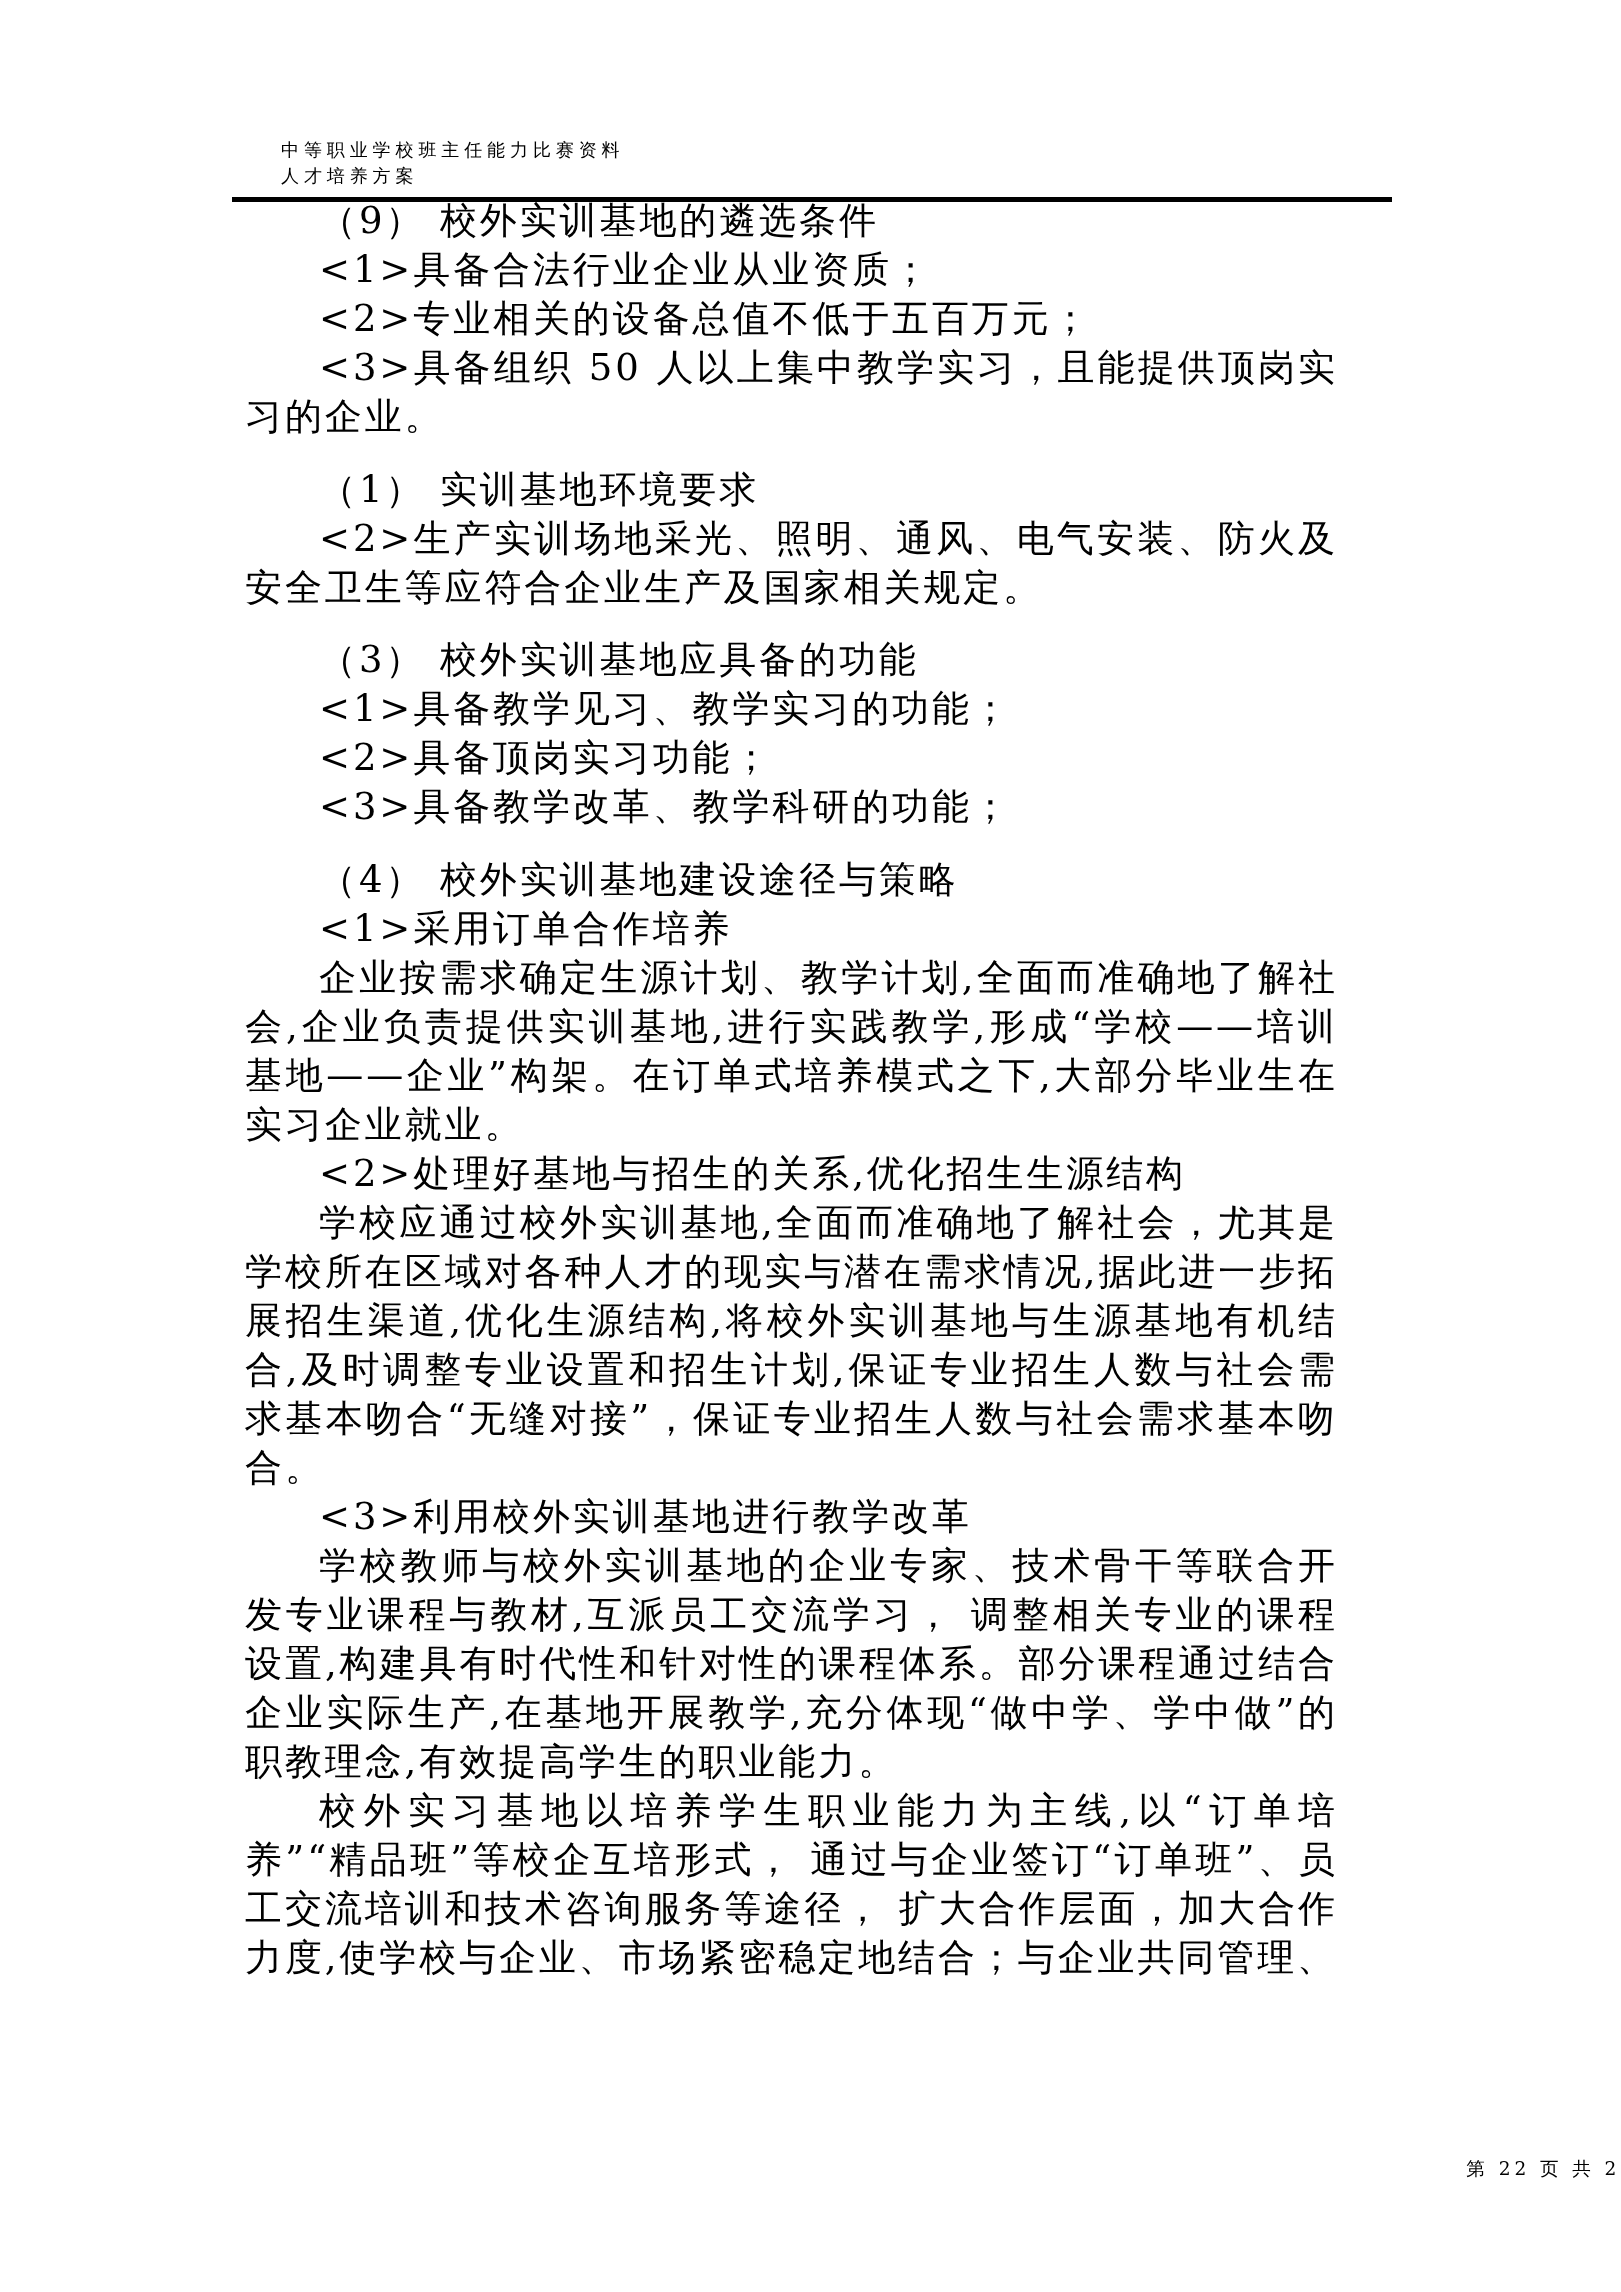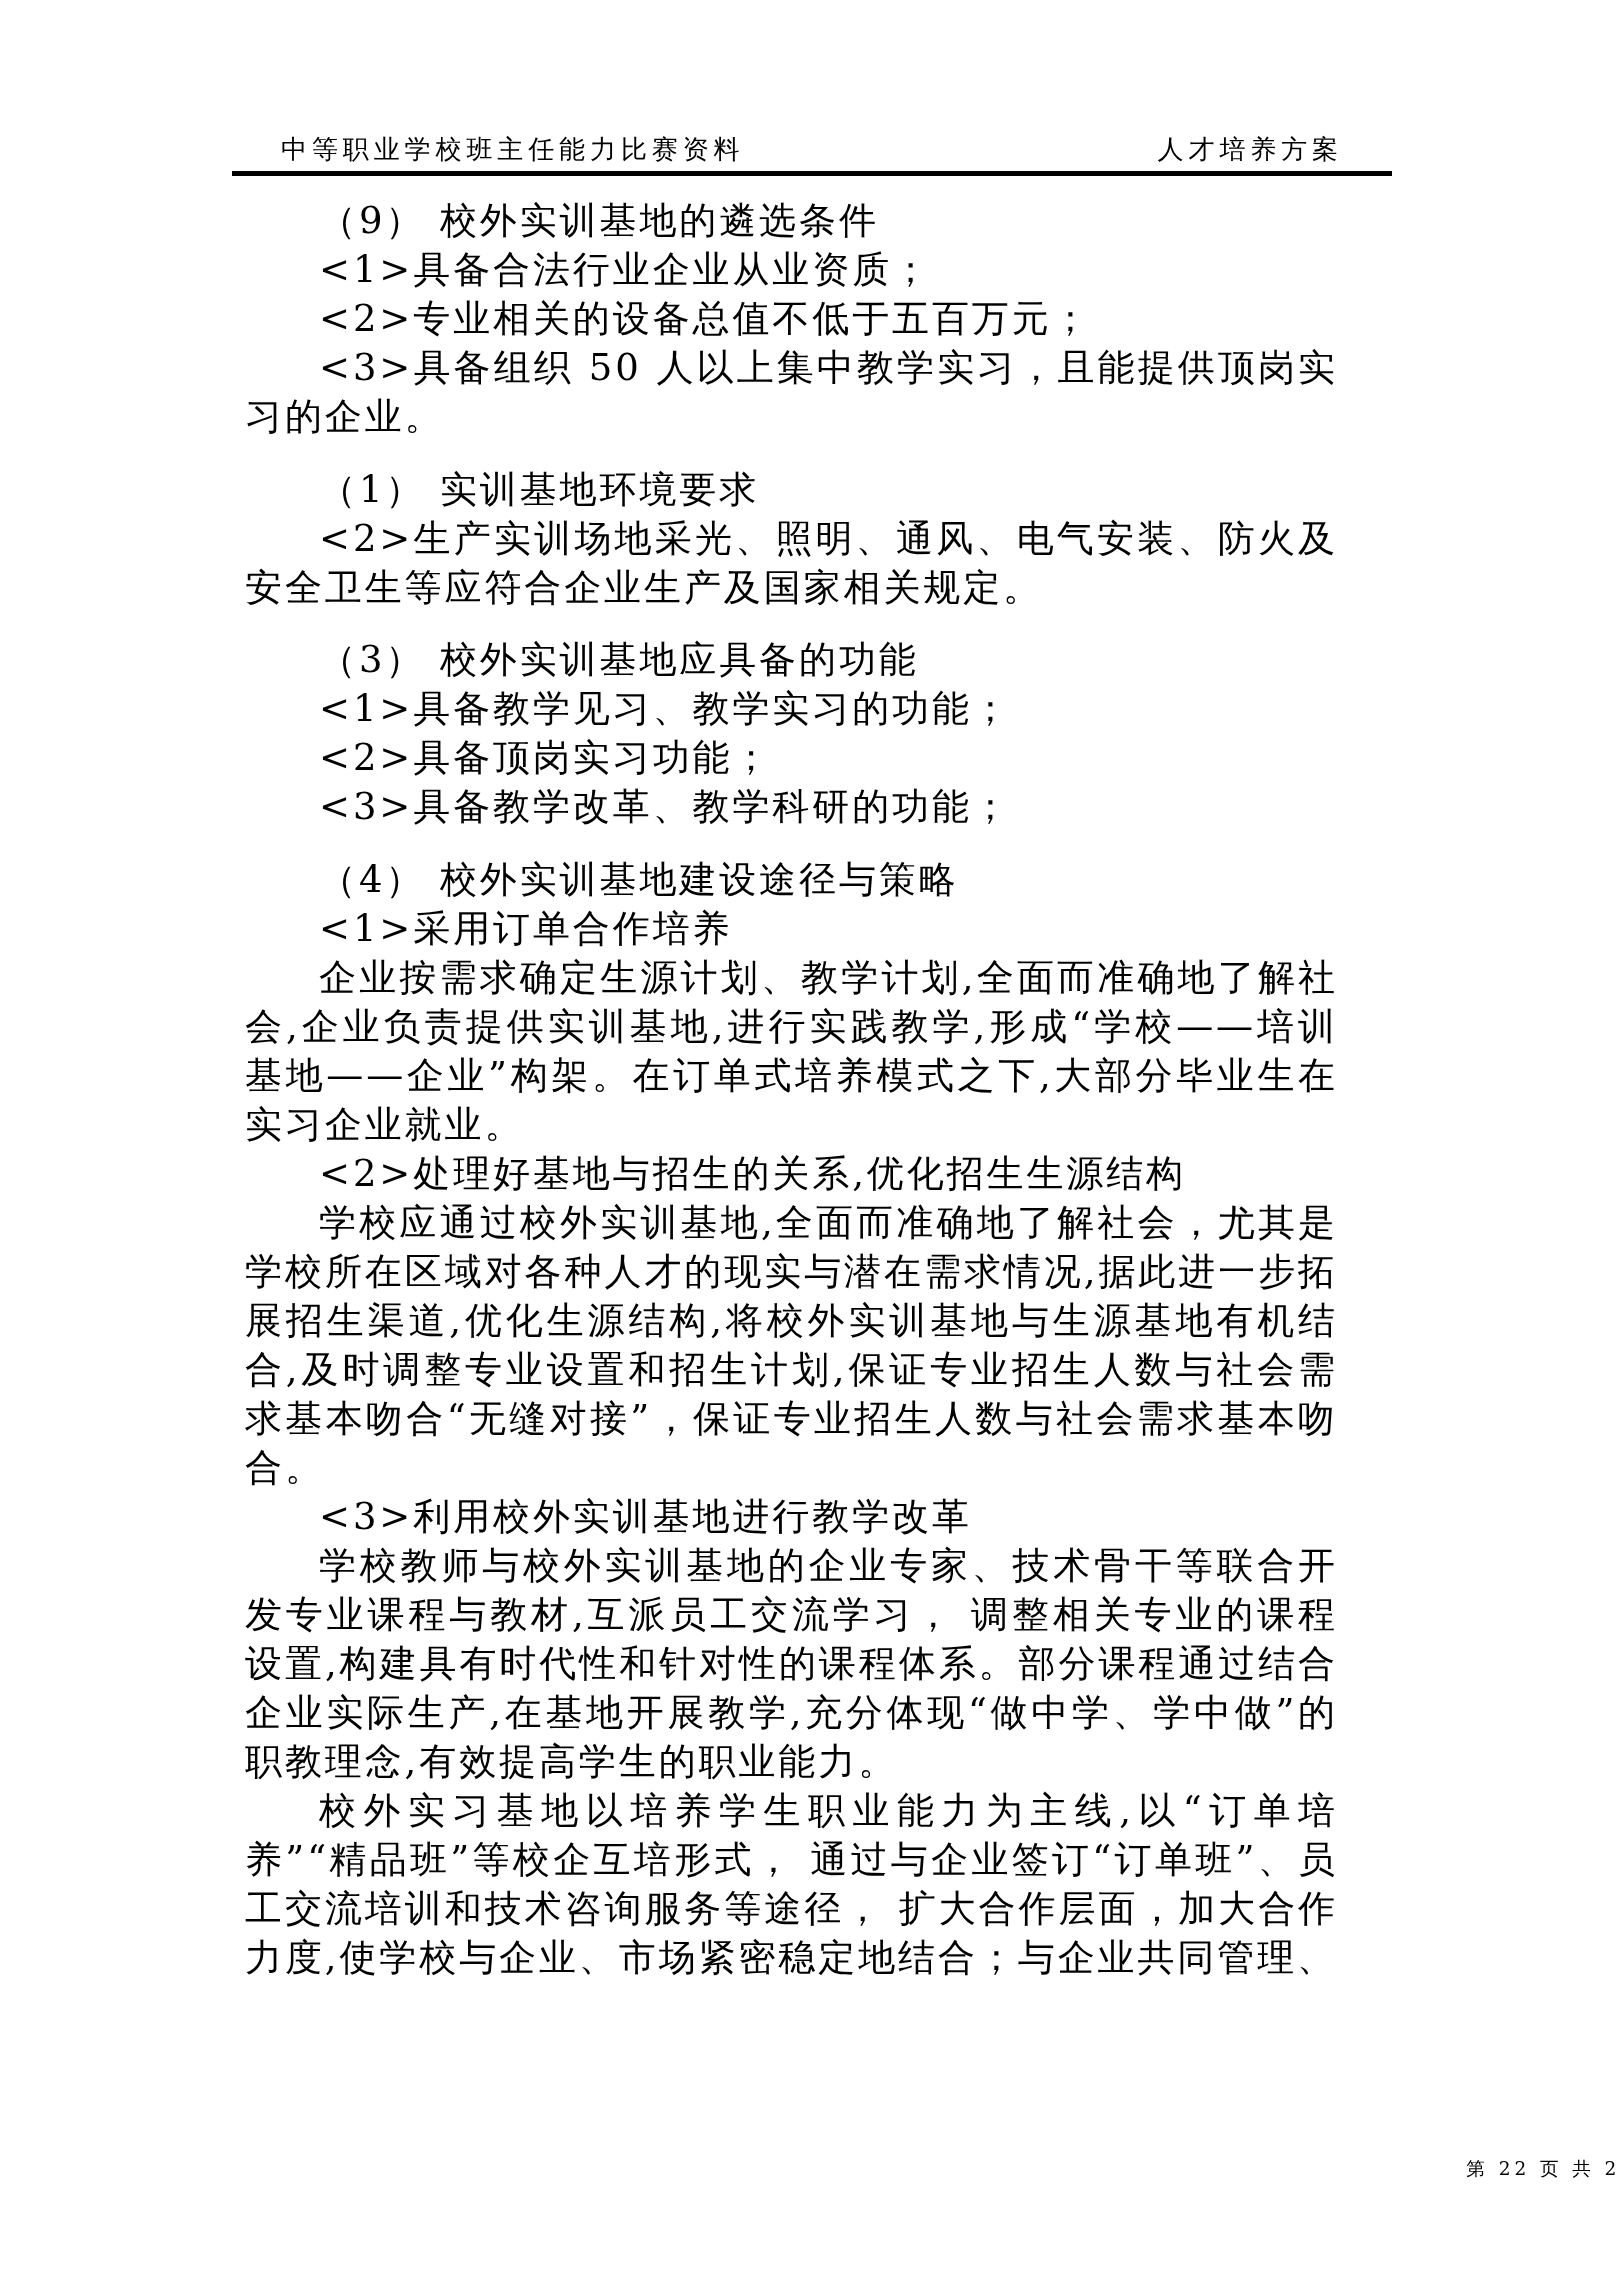--- a/index.html
+++ b/index.html
@@ -22,24 +22,25 @@
     position: absolute;
     left: 232px;
     top: 137px;
     width: 1160px;
   }
   .page-header .header-row {
     display: flex;
     justify-content: space-between;
     align-items: flex-start;
     padding: 0 49px;
-    font-size: 26px;
+    font-size: 18px;
     line-height: 25.5px;
     letter-spacing: 4.9px;
     white-space: nowrap;
+    flex-direction: column;
   }
   .page-header .header-rule {
     margin-top: 8.8px;
     height: 4.9px;
     background: #000000;
   }
 
   
   .document-body {
     position: absolute;

